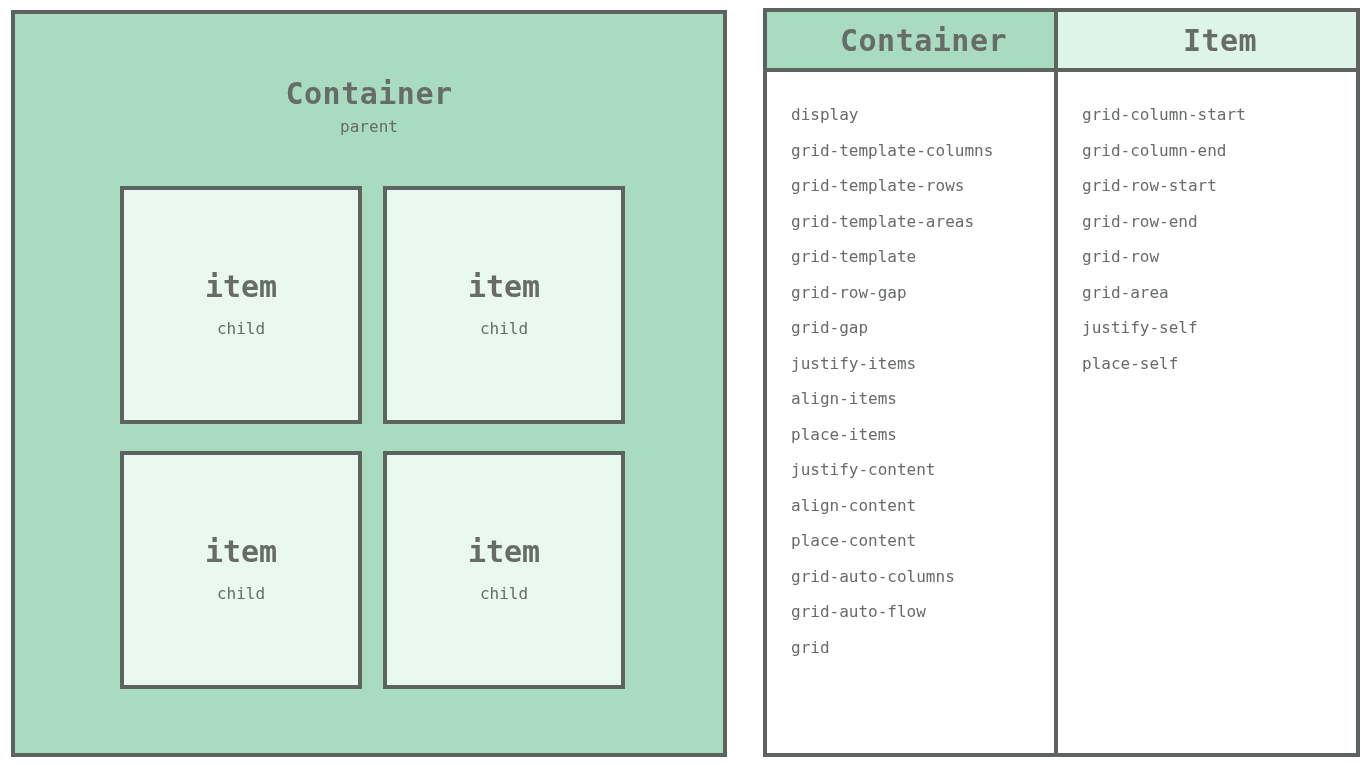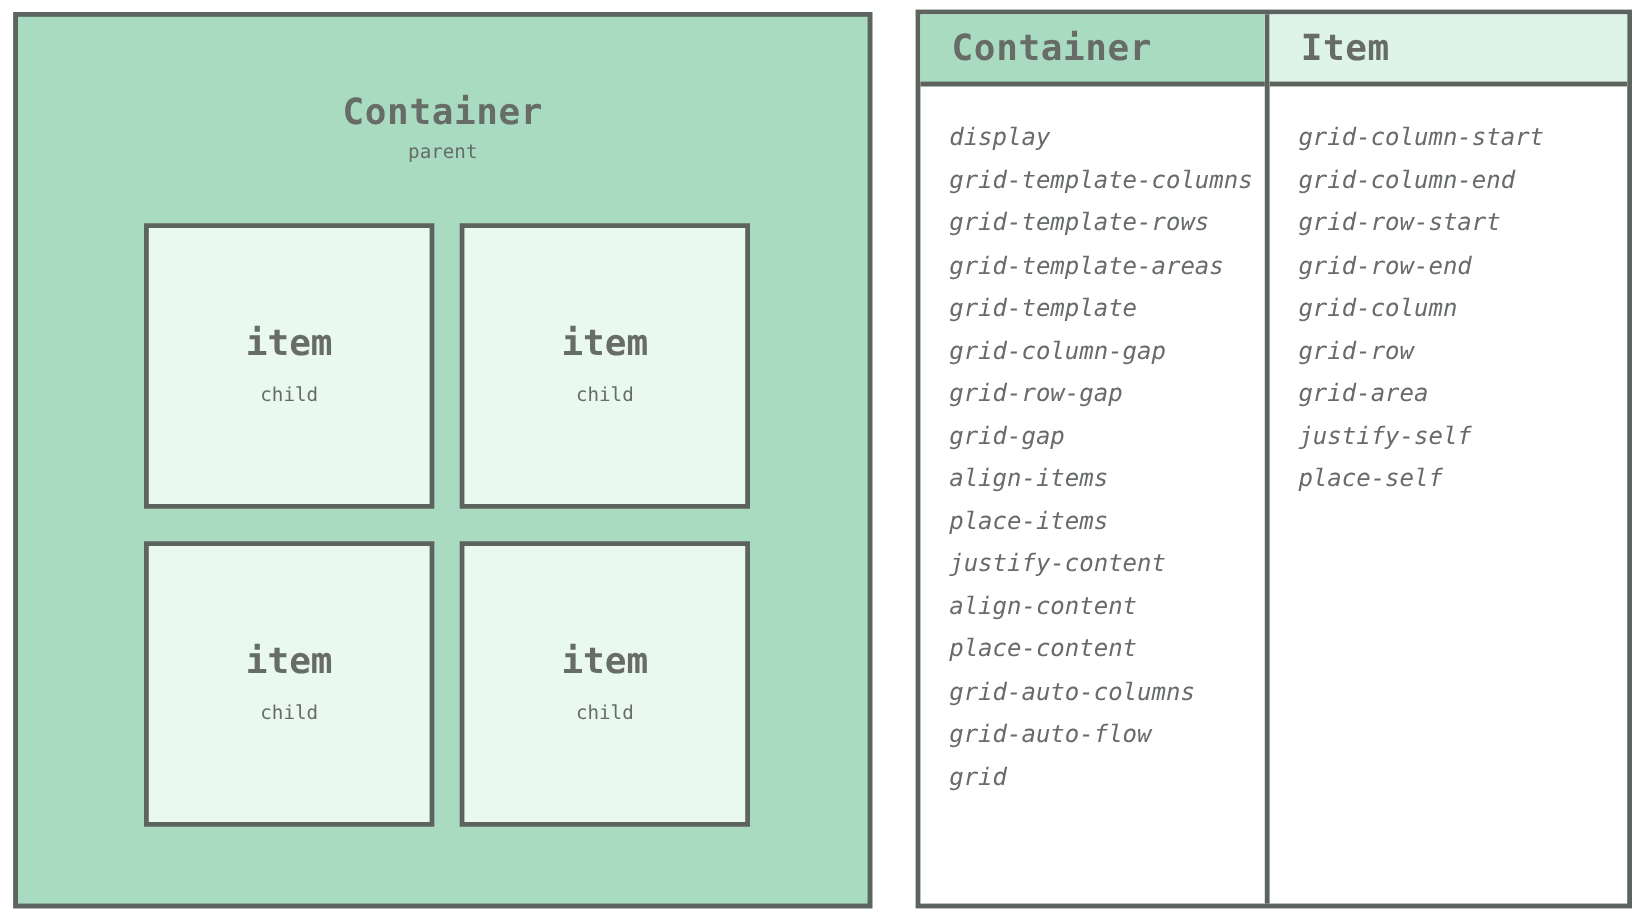--- a/index.html
+++ b/index.html
@@ -3,21 +3,21 @@
 <meta charset="utf-8">
 <style>
   :root {
     --container-green: #a9dbc1;
     --item-mint: #e9f8f0;
     --item-header-mint: #def3e9;
     --border-gray: #5d635e;
     --text-gray: #676c67;
     --background: #ffffff;
   }
-  * { margin: 0; padding: 0; box-sizing: border-box; }
+  * { margin: 0; padding: 0; box-sizing: border-box; justify-content: center; }
   html, body {
     width: 1367px; height: 765px;
     background: var(--background);
     font-family: "DejaVu Sans Mono", "Liberation Mono", monospace;
     color: var(--text-gray);
     overflow: hidden;
   }
   body { position: relative; }
 
   
@@ -94,25 +94,24 @@
     letter-spacing: 0.5px;
   }
   .header-green { background: var(--container-green); }
   .header-mint  { background: var(--item-header-mint); }
   .col-body {
     flex: 1 1 auto;
     padding: 25px 8px 0 24px;
     overflow: hidden;
   }
   .prop-line {
-    font-size: 20px;
+    font-size: 16px;
     line-height: 35.5px;
     height: 35.5px;
     white-space: nowrap;
-    font-style: italic;
   }
 </style>
 </head>
 <body>
 
 <div class="panel-left">
   <div class="panel-title">Container</div>
   <div class="panel-subtitle">parent</div>
 
   <div class="item-box pos-tl">
@@ -135,40 +134,39 @@
 
 <div class="props-table">
   <div class="col col-container">
     <div class="col-header header-green">Container</div>
     <div class="col-body">
         <div class="prop-line">display</div>
         <div class="prop-line">grid-template-columns</div>
         <div class="prop-line">grid-template-rows</div>
         <div class="prop-line">grid-template-areas</div>
         <div class="prop-line">grid-template</div>
-        <div class="prop-line">grid-column-gap</div>
         <div class="prop-line">grid-row-gap</div>
         <div class="prop-line">grid-gap</div>
+        <div class="prop-line">justify-items</div>
         <div class="prop-line">align-items</div>
         <div class="prop-line">place-items</div>
         <div class="prop-line">justify-content</div>
         <div class="prop-line">align-content</div>
         <div class="prop-line">place-content</div>
         <div class="prop-line">grid-auto-columns</div>
         <div class="prop-line">grid-auto-flow</div>
         <div class="prop-line">grid</div>
       </div>
   </div>
   <div class="col col-item">
     <div class="col-header header-mint">Item</div>
     <div class="col-body">
         <div class="prop-line">grid-column-start</div>
         <div class="prop-line">grid-column-end</div>
         <div class="prop-line">grid-row-start</div>
         <div class="prop-line">grid-row-end</div>
-        <div class="prop-line">grid-column</div>
         <div class="prop-line">grid-row</div>
         <div class="prop-line">grid-area</div>
         <div class="prop-line">justify-self</div>
         <div class="prop-line">place-self</div>
       </div>
   </div>
 </div>
 
 </body></html>

